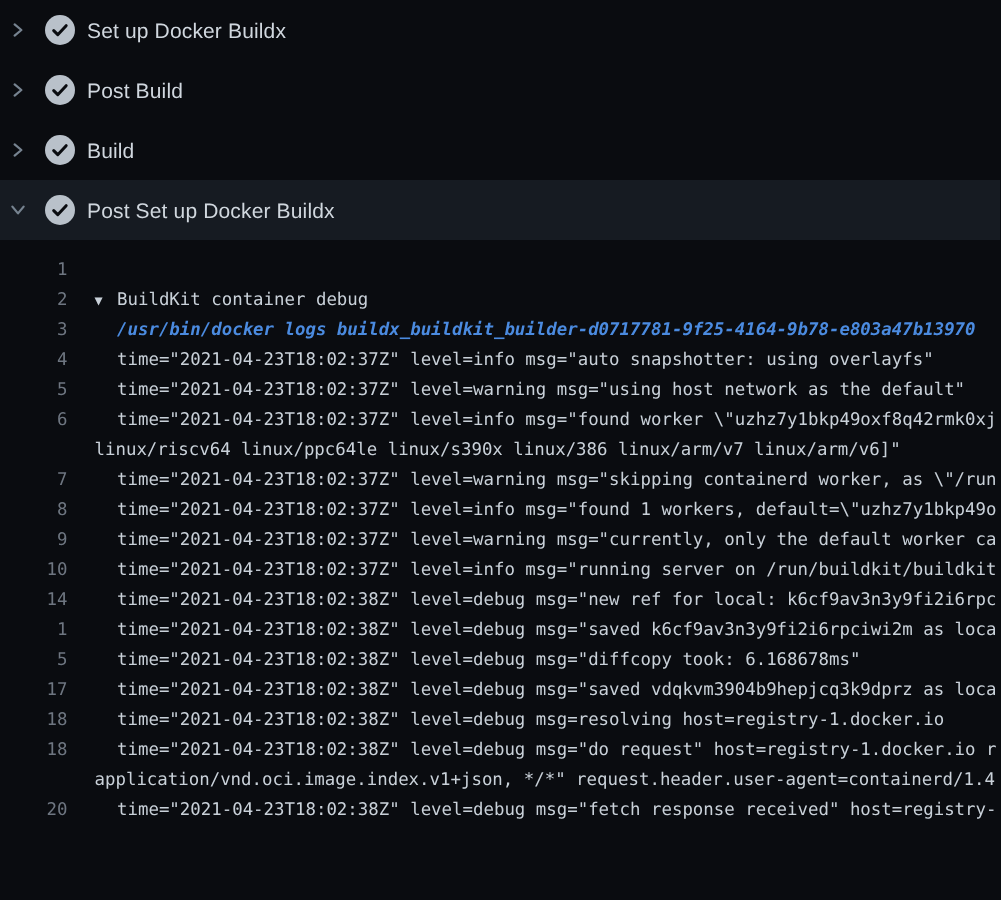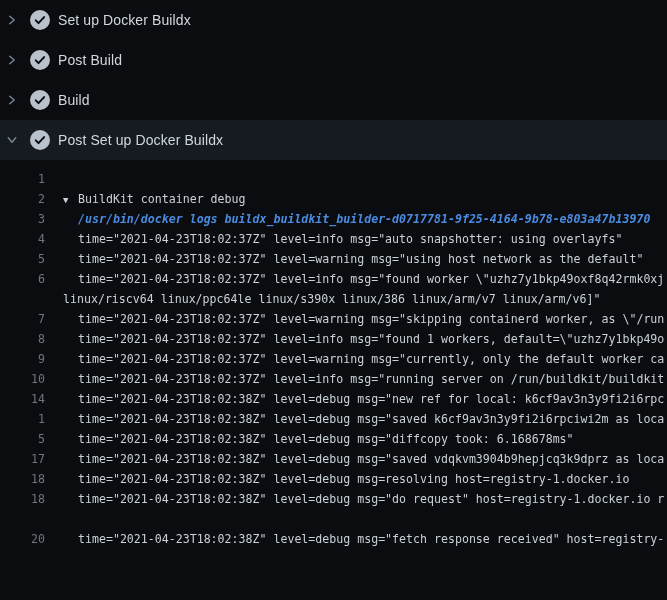--- a/index.html
+++ b/index.html
@@ -110,17 +110,17 @@
       <div class="log-row"><div class="ln">7</div><div class="lt ind-group">time="2021-04-23T18:02:37Z" level=warning msg="skipping containerd worker, as \"/run</div></div>
       <div class="log-row"><div class="ln">8</div><div class="lt ind-group">time="2021-04-23T18:02:37Z" level=info msg="found 1 workers, default=\"uzhz7y1bkp49o</div></div>
       <div class="log-row"><div class="ln">9</div><div class="lt ind-group">time="2021-04-23T18:02:37Z" level=warning msg="currently, only the default worker ca</div></div>
       <div class="log-row"><div class="ln">10</div><div class="lt ind-group">time="2021-04-23T18:02:37Z" level=info msg="running server on /run/buildkit/buildkit</div></div>
       <div class="log-row"><div class="ln">14</div><div class="lt ind-group">time="2021-04-23T18:02:38Z" level=debug msg="new ref for local: k6cf9av3n3y9fi2i6rpc</div></div>
       <div class="log-row"><div class="ln">1</div><div class="lt ind-group">time="2021-04-23T18:02:38Z" level=debug msg="saved k6cf9av3n3y9fi2i6rpciwi2m as loca</div></div>
       <div class="log-row"><div class="ln">5</div><div class="lt ind-group">time="2021-04-23T18:02:38Z" level=debug msg="diffcopy took: 6.168678ms"</div></div>
       <div class="log-row"><div class="ln">17</div><div class="lt ind-group">time="2021-04-23T18:02:38Z" level=debug msg="saved vdqkvm3904b9hepjcq3k9dprz as loca</div></div>
       <div class="log-row"><div class="ln">18</div><div class="lt ind-group">time="2021-04-23T18:02:38Z" level=debug msg=resolving host=registry-1.docker.io</div></div>
       <div class="log-row"><div class="ln">18</div><div class="lt ind-group">time="2021-04-23T18:02:38Z" level=debug msg="do request" host=registry-1.docker.io r</div></div>
-      <div class="log-row"><div class="ln"></div></div>
+      <div class="log-row"><div class="ln"></div><div class="lt ind-top">application/vnd.oci.image.index.v1+json, */*" request.header.user-agent=containerd/1.4</div></div>
       <div class="log-row"><div class="ln">20</div><div class="lt ind-group">time="2021-04-23T18:02:38Z" level=debug msg="fetch response received" host=registry-</div></div>
     </div>
 
 </div>
 
 </body></html>

